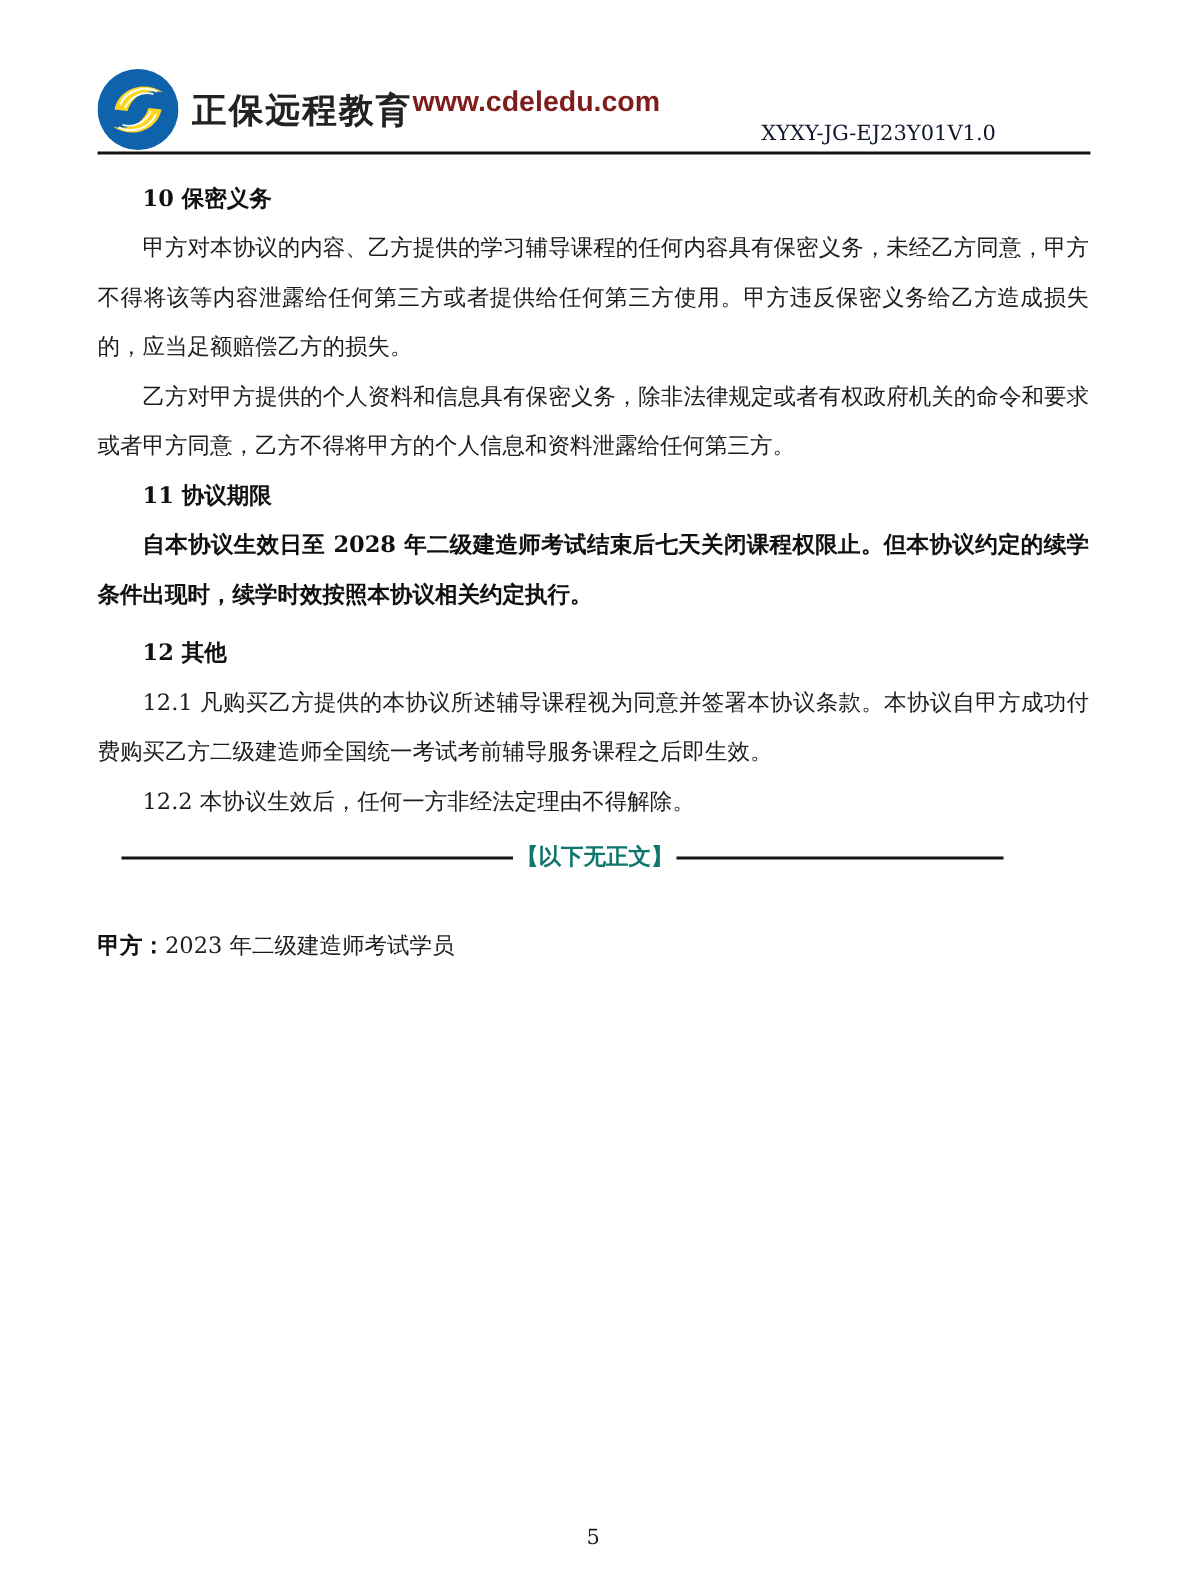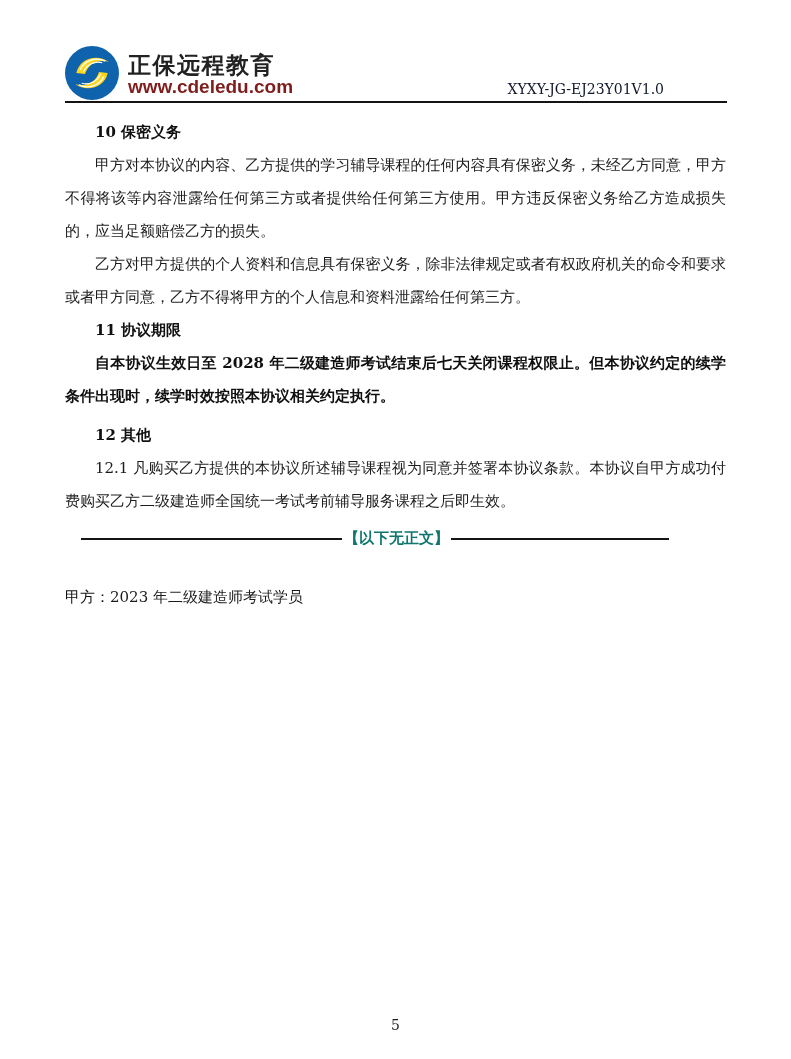--- a/index.html
+++ b/index.html
@@ -13,21 +13,21 @@
   }
   
   .header{
     position:absolute;left:65px;top:0;width:662px;height:103px;
     border-bottom:2px solid #141414;
     display:flex;align-items:flex-end;justify-content:space-between;
     box-sizing:border-box;
   }
   .brand{display:flex;align-items:center;gap:9px;padding-bottom:1px;}
   .logo-wrap{width:54px;height:54px;flex:0 0 auto;}
-  .brand-text{display:flex;flex-direction:column;justify-content:center;}
+  .brand-text{display:flex;flex-direction:row;justify-content:center;}
   .brand-name{
     font-family:"Liberation Sans","DejaVu Sans",sans-serif;
     font-weight:bold;font-size:23px;line-height:26px;color:#222222;
     letter-spacing:1.5px;
   }
   .brand-site{
     font-family:"Liberation Sans","DejaVu Sans",sans-serif;
     font-weight:bold;font-size:19px;line-height:17px;color:#7f1d1d;
   }
   .doc-code{
@@ -53,21 +53,21 @@
   .div-line.left{width:261px;margin-left:16px;}
   .div-line.right{width:218px;}
   .div-label{
     font-weight:bold;font-size:15px;white-space:nowrap;
     padding:0 2px;color:#0f766e;
   }
   
   .signatures{display:flex;margin-top:26px;font-size:15px;line-height:33px;}
   .sig-a{width:332px;flex:0 0 auto;}
   .sig-b{flex:1;}
-  .sig-label{font-weight:normal;color:#101010;}
+  .sig-label{font-weight:bold;color:#101010;}
   .sig-b .sig-value{margin-left:9px;}
   
   .page-number{
     position:absolute;left:0;bottom:26px;width:100%;
     text-align:center;font-size:14px;color:#1c1c1c;
   }
 </style>
 </head>
 <body>
 
@@ -98,20 +98,21 @@
 
     <p class="sec-heading">10 保密义务</p>
     <p class="para">甲方对本协议的内容、乙方提供的学习辅导课程的任何内容具有保密义务，未经乙方同意，甲方不得将该等内容泄露给任何第三方或者提供给任何第三方使用。甲方违反保密义务给乙方造成损失的，应当足额赔偿乙方的损失。</p>
     <p class="para">乙方对甲方提供的个人资料和信息具有保密义务，除非法律规定或者有权政府机关的命令和要求或者甲方同意，乙方不得将甲方的个人信息和资料泄露给任何第三方。</p>
 
     <p class="sec-heading">11 协议期限</p>
     <p class="para bold">自本协议生效日至 2028 年二级建造师考试结束后七天关闭课程权限止。但本协议约定的续学条件出现时，续学时效按照本协议相关约定执行。</p>
 
     <p class="sec-heading mt6">12 其他</p>
     <p class="para">12.1 凡购买乙方提供的本协议所述辅导课程视为同意并签署本协议条款。本协议自甲方成功付费购买乙方二级建造师全国统一考试考前辅导服务课程之后即生效。</p>
+    <p class="para">12.2 本协议生效后，任何一方非经法定理由不得解除。</p>
 
     <div class="divider">
       <span class="div-line left"></span>
       <span class="div-label">【以下无正文】</span>
       <span class="div-line right"></span>
     </div>
 
     <div class="signatures">
       <div class="sig-a">
         <span class="sig-label">甲方：</span><span class="sig-value">2023 年二级建造师考试学员</span>

